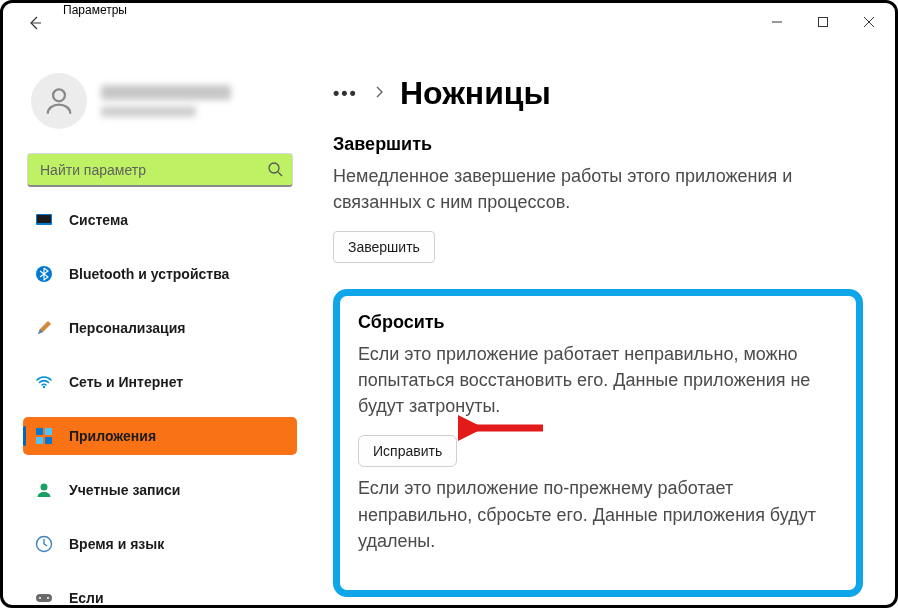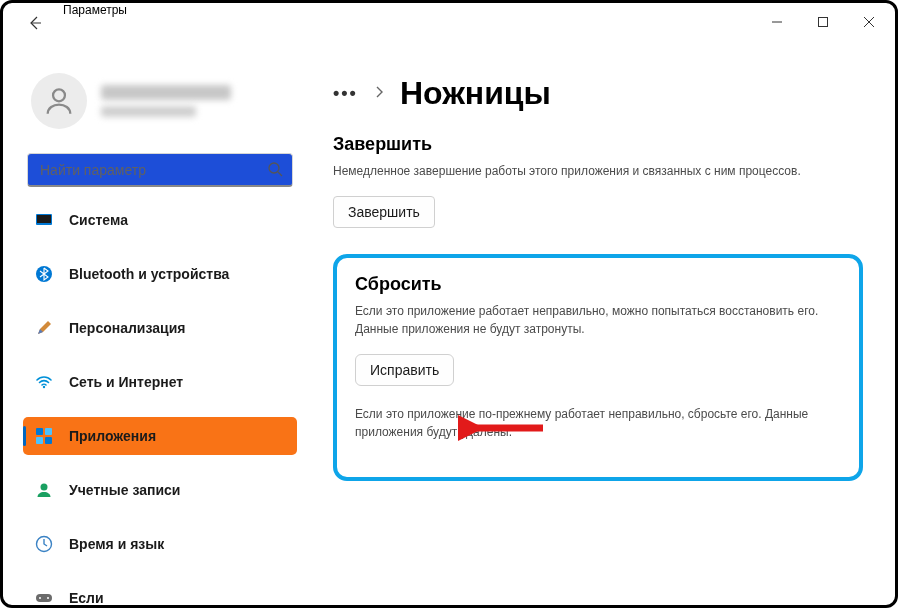--- a/index.html
+++ b/index.html
@@ -11,38 +11,38 @@
   .win-btn { width: 46px; height: 32px; display: flex; align-items: center; justify-content: center; }
   .container { display: flex; height: calc(100% - 48px); }
   .sidebar { width: 310px; padding: 0 16px 0 20px; flex-shrink: 0; }
   .user-block { display: flex; align-items: center; padding: 22px 8px 24px 8px; gap: 14px; }
   .avatar { width: 56px; height: 56px; border-radius: 50%; background: #ececec; display:flex; align-items:center; justify-content:center; }
   .user-text { display:flex; flex-direction:column; gap:2px; }
   .user-name-blur, .user-sub-blur { border-radius:3px; }
   .user-name-blur { width: 130px; height: 15px; background:#c7c7c7; filter: blur(3px); }
   .user-sub-blur { width: 95px; height: 11px; background:#cfcfcf; filter: blur(3px); margin-top:4px;}
   .search-wrap { margin: 0 4px 14px 4px; position: relative; }
-  .search-input { width: 100%; height: 34px; border: 1px solid #d6d6d6; border-bottom: 2px solid #888; border-radius: 4px; padding: 0 32px 0 12px; font-size: 14px; background: #1d4ed8; outline:none;}
+  .search-input { width: 100%; height: 34px; border: 1px solid #d6d6d6; border-bottom: 2px solid #888; border-radius: 4px; padding: 0 32px 0 12px; font-size: 14px; background: #bef264; outline:none;}
   .search-input::placeholder { color: #616161; }
   .search-icon { position: absolute; right: 10px; top: 8px; color:#555;}
   .nav { display:flex; flex-direction:column; gap:16px; margin-top:4px;font-weight:bold; }
   .nav-item { display:flex; align-items:center; height:38px; padding:0 12px; border-radius:5px; gap:16px; font-size:14px; color:#1b1b1b; cursor:pointer; position:relative; }
   .nav-item.active { background:#f97316; }
   .nav-item.active::before { content:""; position:absolute; left:0; top:9px; bottom:9px; width:3px; background:#0067c0; border-radius:2px; }
   .nav-icon { width:18px; height:18px; display:flex; align-items:center; justify-content:center; flex-shrink:0; }
   .content { flex:1; padding: 24px 32px 0 20px; overflow:hidden; }
   .breadcrumb { display:flex; align-items:center; gap:16px; margin-bottom:22px; }
   .crumb-dots { font-size:18px; letter-spacing:2px; color:#333; font-weight:600;}
   .chev { color:#666; }
   .crumb-current { font-size:32px; font-weight:600; }
   .section-h { font-size:18px; font-weight:600; margin-bottom:8px; }
-  .section-p { font-size:12px; color:#4b4b4b; line-height:1.45; max-width:520px; margin-bottom:16px;}
+  .section-p { font-size:18px; color:#4b4b4b; line-height:1.45; max-width:520px; margin-bottom:16px;}
   .btn { display:inline-block; font-size:14px; padding: 7px 14px; border:1px solid #d0d0d0; border-radius:4px; background:#fefefe; cursor:pointer; color:#1b1b1b;}
   .section-block { margin-bottom:26px; }
-  .highlight-box { border:4px solid #0ea5e9; border-radius:14px; padding:16px 18px 20px 18px; max-width:540px;}
+  .highlight-box { border:7px solid #0ea5e9; border-radius:14px; padding:16px 18px 20px 18px; max-width:540px;}
   .arrow-callout { position:absolute; left:455px; top:407px; pointer-events:none;}
 </style>
 </head>
 <body>
 
 <div class="titlebar">
   <div class="back-btn">
     <svg width="16" height="16" viewBox="0 0 16 16">
         <path d="M10 2 4 8l6 6" stroke="#333" stroke-width="1.2" fill="none"></path>
         <path d="M4 8h10" stroke="#333" stroke-width="1.2"></path>
@@ -195,21 +195,21 @@
 
     <div class="section-block">
       <div class="section-h">Завершить</div>
       <div class="section-p">Немедленное завершение работы этого приложения и связанных с ним процессов.</div>
       <button class="btn">Завершить</button>
     </div>
 
     <div class="highlight-box">
       <div class="section-h">Сбросить</div>
       <div class="section-p">Если это приложение работает неправильно, можно попытаться восстановить его. Данные приложения не будут затронуты.</div>
-      <button class="btn" style="margin-bottom:20px;border-radius:6px;">Исправить</button>
+      <button class="btn" style="margin-bottom:8px;border-radius:6px;">Исправить</button>
       <div class="section-p">Если это приложение по-прежнему работает неправильно, сбросьте его. Данные приложения будут удалены.</div>
     </div>
   </div>
 </div>
 
 <svg class="arrow-callout" width="90" height="36">
   <defs>
       <marker id="ah" markerWidth="8" markerHeight="8" refX="2" refY="4" orient="auto">
         <path d="M8 0L0 4l8 4z" fill="#e21a1a"></path>
       </marker>

